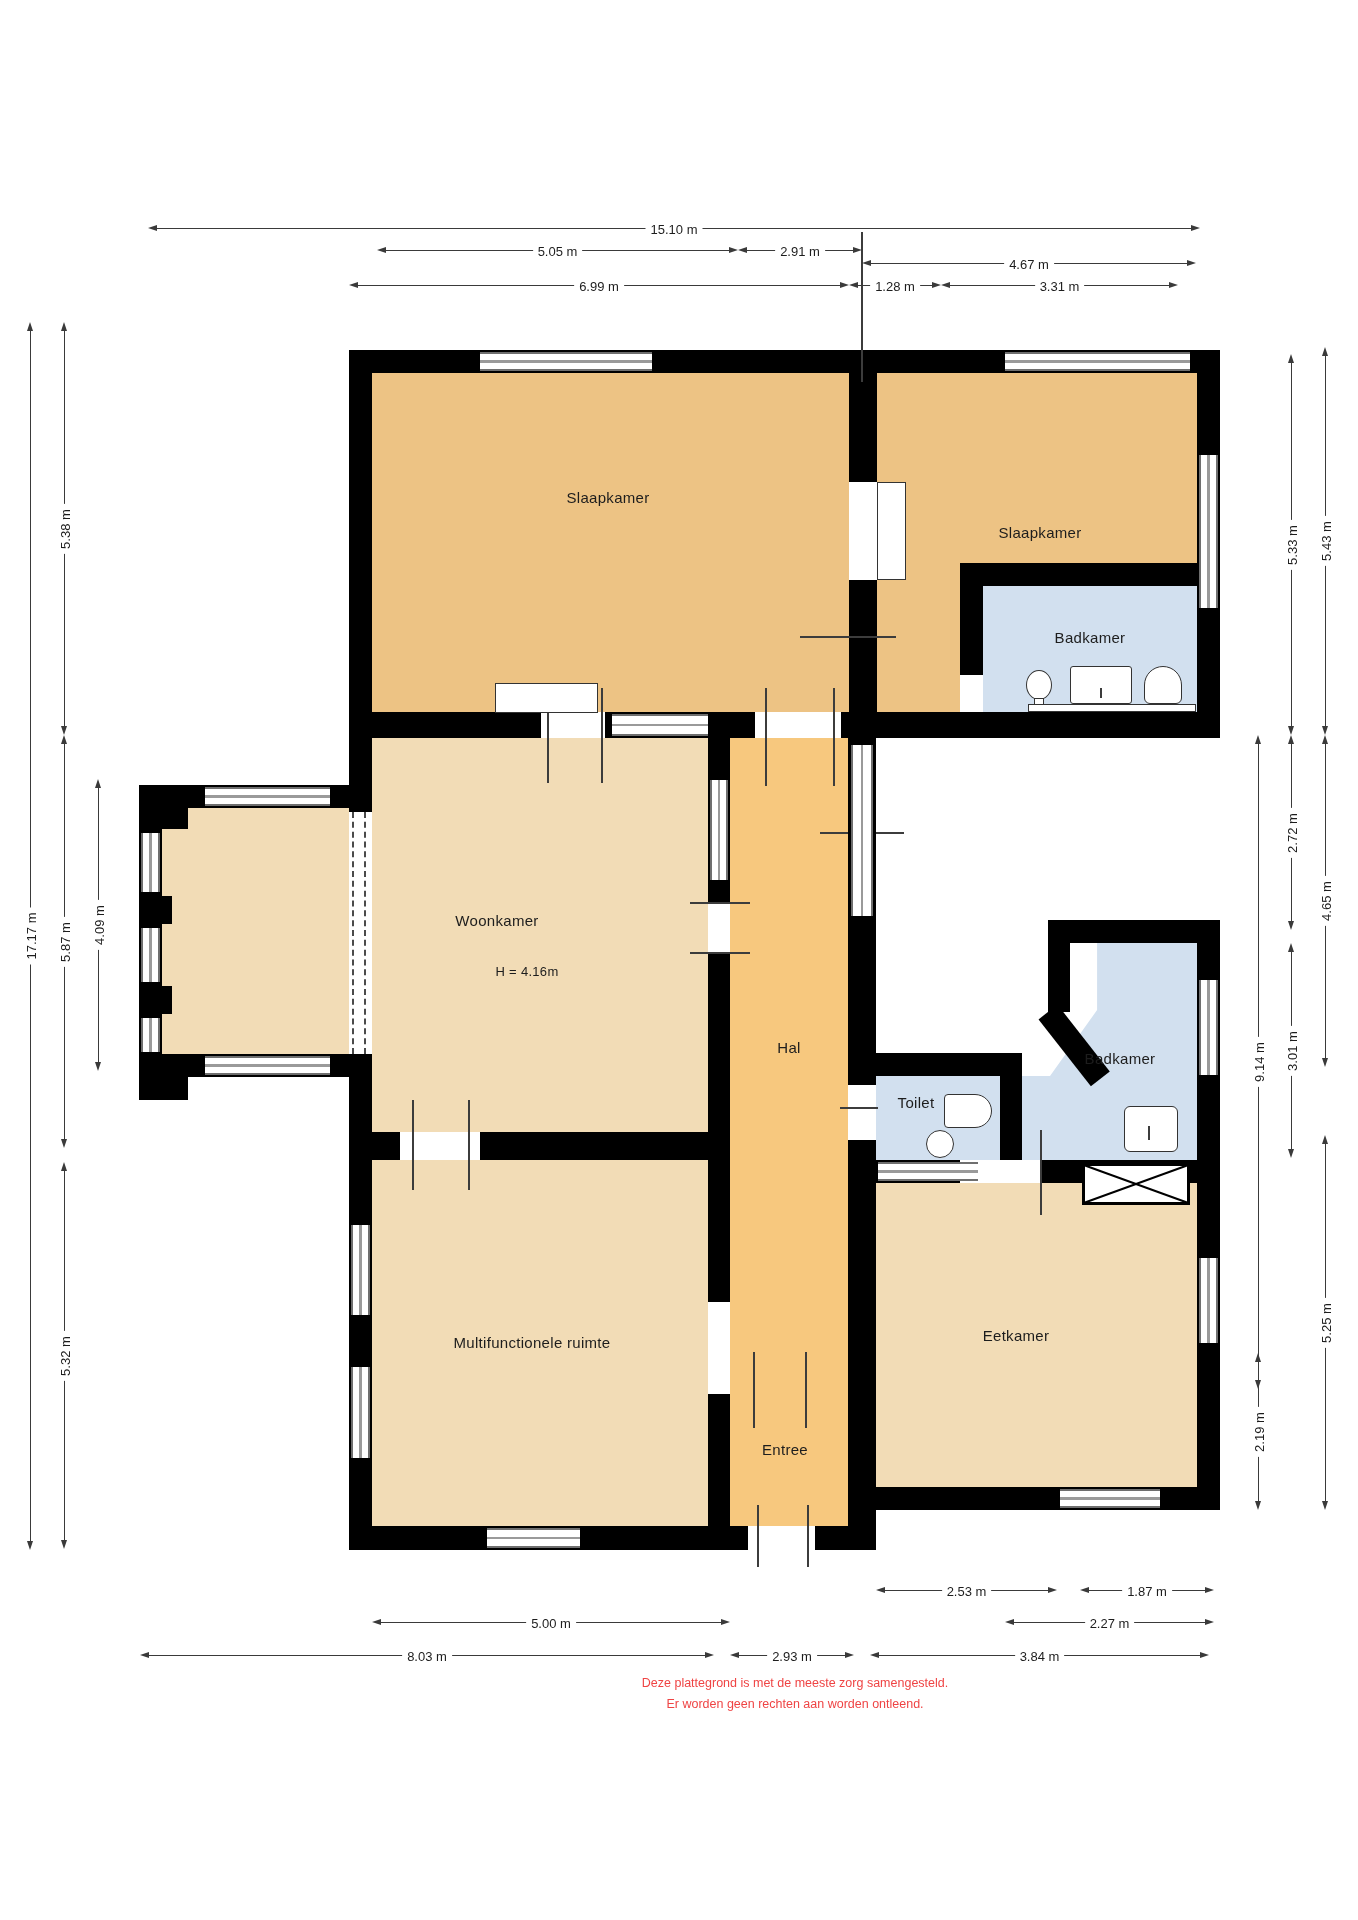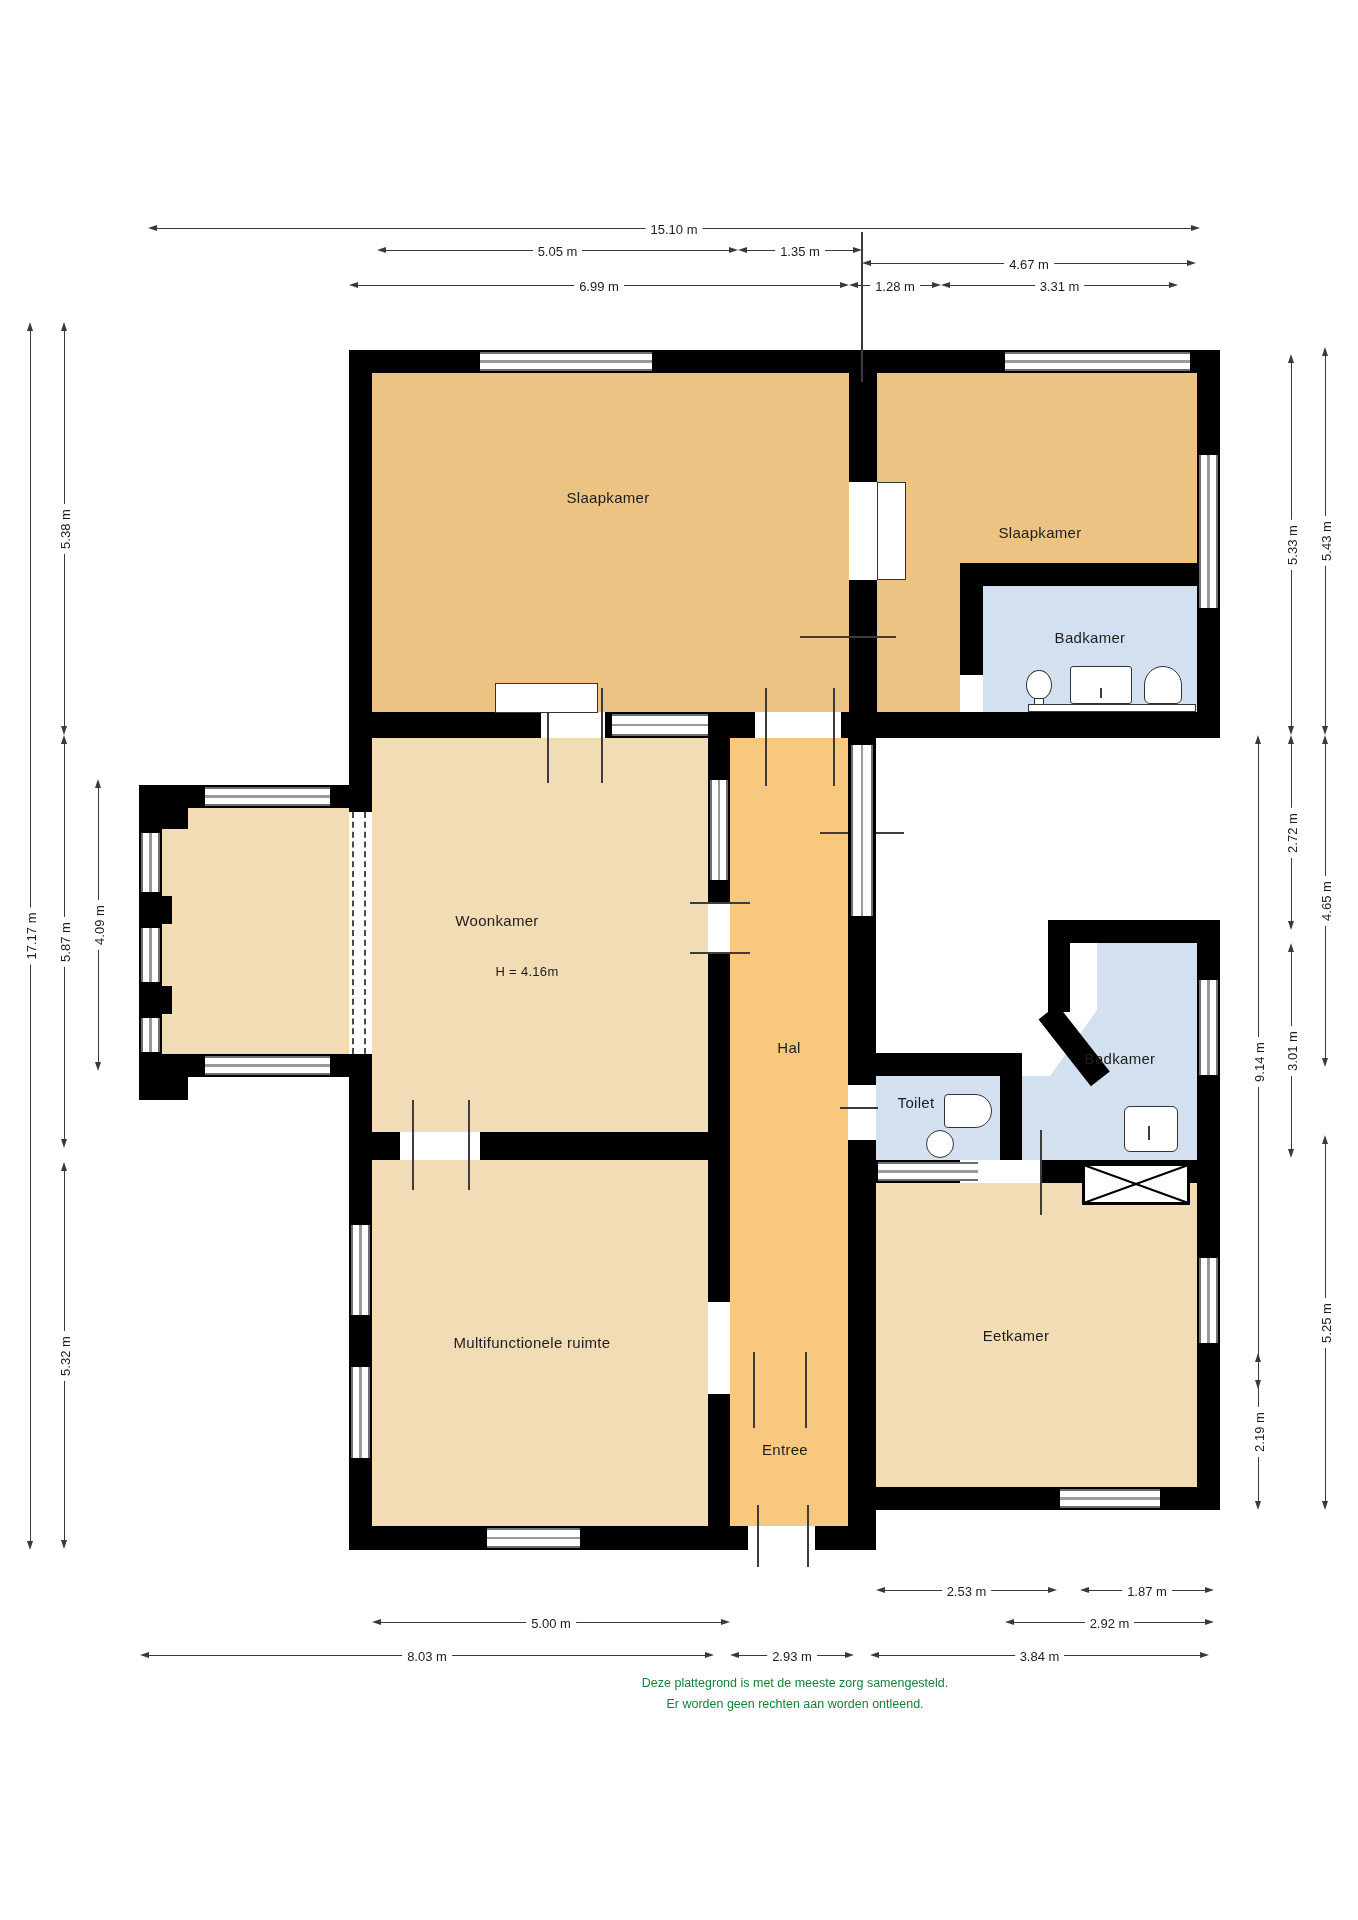--- a/index.html
+++ b/index.html
@@ -23,21 +23,21 @@
   .dh .al{position:absolute;left:0;top:1px;width:0;height:0;border-top:3.5px solid transparent;border-bottom:3.5px solid transparent;border-right:9px solid #3a3a3a;}
   .dh .ar{position:absolute;right:0;top:1px;width:0;height:0;border-top:3.5px solid transparent;border-bottom:3.5px solid transparent;border-left:9px solid #3a3a3a;}
   .dv{position:absolute;width:9px;}
   .dv::before{content:"";position:absolute;top:5px;bottom:5px;left:4px;border-left:1px solid #3a3a3a;}
   .dv .au{position:absolute;top:0;left:1px;width:0;height:0;border-left:3.5px solid transparent;border-right:3.5px solid transparent;border-bottom:9px solid #3a3a3a;}
   .dv .ad{position:absolute;bottom:0;left:1px;width:0;height:0;border-left:3.5px solid transparent;border-right:3.5px solid transparent;border-top:9px solid #3a3a3a;}
   .dlb{position:absolute;left:50%;top:50%;transform:translate(-50%,-50%);background:#fff;padding:0 5px;font-size:13px;color:#1d1d1d;white-space:nowrap;}
   .dv .dlb{transform:translate(-50%,-50%) rotate(-90deg);}
   .xbox{position:absolute;background:#fff;border:3px solid #000;box-sizing:border-box;}
   .xbox i{position:absolute;left:50%;top:50%;height:2px;background:#000;transform-origin:center;}
-  .footer{position:absolute;transform:translateX(-50%);font-size:12.5px;color:#15803d;text-align:left;white-space:nowrap;}
+  .footer{position:absolute;transform:translateX(-50%);font-size:12.5px;color:#ef4444;text-align:left;white-space:nowrap;}
 </style>
 </head>
 <body>
 
 <div id="plan">
 
   <div class="rm" style="left:372px;top:373px;width:477px;height:339px;background:#edc384;"></div>
   <div class="rm" style="left:877px;top:373px;width:320px;height:339px;background:#edc384;"></div>
   <div class="rm" style="left:983px;top:586px;width:214px;height:126px;background:#d2e0ef;"></div>
   <div class="rm" style="left:372px;top:735px;width:336px;height:397px;background:#f2dcb6;"></div>
@@ -166,21 +166,21 @@
       <span class="dlb">15.10 m</span>
     </div>
   <div class="dh" style="left:377px;top:246px;width:361px;">
       <i class="al"></i>
       <i class="ar"></i>
       <span class="dlb">5.05 m</span>
     </div>
   <div class="dh" style="left:738px;top:246px;width:124px;">
       <i class="al"></i>
       <i class="ar"></i>
-      <span class="dlb">1.35 m</span>
+      <span class="dlb">2.91 m</span>
     </div>
   <div class="dh" style="left:862px;top:246px;width:334px;margin-top:13px;">
       <i class="al"></i>
       <i class="ar"></i>
       <span class="dlb">4.67 m</span>
     </div>
   <div class="dh" style="left:349px;top:281px;width:500px;">
       <i class="al"></i>
       <i class="ar"></i>
       <span class="dlb">6.99 m</span>
@@ -274,21 +274,21 @@
       <span class="dlb">1.87 m</span>
     </div>
   <div class="dh" style="left:372px;top:1618px;width:358px;">
       <i class="al"></i>
       <i class="ar"></i>
       <span class="dlb">5.00 m</span>
     </div>
   <div class="dh" style="left:1005px;top:1618px;width:209px;">
       <i class="al"></i>
       <i class="ar"></i>
-      <span class="dlb">2.92 m</span>
+      <span class="dlb">2.27 m</span>
     </div>
   <div class="dh" style="left:140px;top:1651px;width:574px;">
       <i class="al"></i>
       <i class="ar"></i>
       <span class="dlb">8.03 m</span>
     </div>
   <div class="dh" style="left:730px;top:1651px;width:124px;">
       <i class="al"></i>
       <i class="ar"></i>
       <span class="dlb">2.93 m</span>

